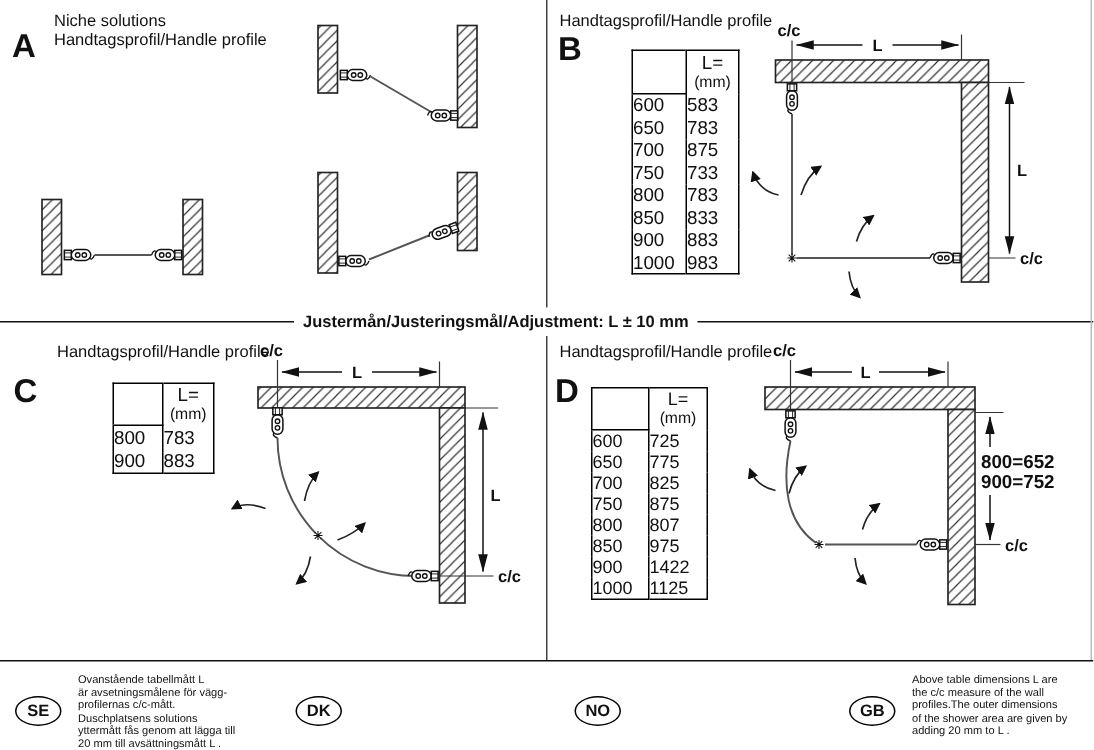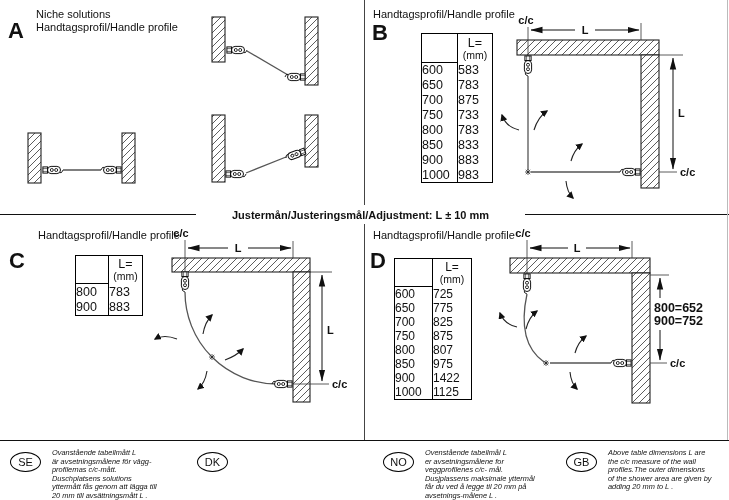--- a/index.html
+++ b/index.html
@@ -20,32 +20,32 @@
   .dimtable td.c1 { border-right:1px solid #000; padding-right:3px; }
   .dimtable td.c2 { padding-right:5px; }
   .dimtable td.hdr1 { border-bottom:1px solid #000; }
   .dimtable td.hdr2 { text-align:center; padding-right:0; vertical-align:bottom; line-height:12px; padding-bottom:2px; }
   .dimtable .mm { font-size:10.5px; }
   .tbB td { height:15px; } .tbB .hdr1,.tbB .hdr2{ height:29px; } .tbB .c1{width:36px;} .tbB .c2{width:35px;}
   .tbC td { height:16px; } .tbC .hdr1,.tbC .hdr2{ height:28px; } .tbC .c1{width:33px;} .tbC .c2{width:34px;}
   .tbD td { height:13.4px; font-size:12px; } .tbD .hdr1,.tbD .hdr2{ height:28px; } .tbD .c1{width:38px;} .tbD .c2{width:39px;margin-left:16px;}
 
   
-  .divider { position:absolute; top:207px; left:0; width:729px; height:15px; display:flex; align-items:center;gap:30px; }
+  .divider { position:absolute; top:207px; left:0; width:729px; height:15px; display:flex; align-items:center; }
   .divider .ln { border-top:1.2px solid #111; height:0; }
   .divider .ln.l { width:196px; }
   .divider .ln.r { flex:1; }
   .divider .txt { font-size:11px; font-weight:bold; white-space:nowrap; padding:0 6px; }
 
   
   .footer { position:absolute; top:440px; left:0; width:729px; height:60px; border-top:1.2px solid #111; background:#fff; }
   .note { position:absolute; top:6px; display:flex; gap:11px; align-items:flex-start; }
-  .badge { flex:0 0 auto; margin-top:5px; width:31px; height:20px; border:1.7px solid #000; border-radius:50%;
-           display:flex; align-items:center; justify-content:center; font-size:11px; font-weight:normal; }
-  .notetext { width:132px; font-size:7.4px; line-height:8.5px; padding-top:2px;font-style:italic; }
+  .badge { flex:0 0 auto; margin-top:17px; width:31px; height:20px; border:1.7px solid #000; border-radius:50%;
+           display:flex; align-items:center; justify-content:center; font-size:11px; font-weight:bold; }
+  .notetext { width:132px; font-size:7.4px; line-height:8.5px; padding-top:2px; }
 
   
   .w    { fill:url(#hatch); stroke:#222; stroke-width:1.1; }
   .door { stroke:#555; stroke-width:1.3; fill:none; }
   .thin { stroke:#333; stroke-width:0.8; fill:none; }
   .dimln{ stroke:#111; stroke-width:1; fill:none; }
   .swing{ stroke:#222; stroke-width:1.1; fill:none; }
   .lbl  { font-size:11px; font-weight:bold; fill:#111; font-family:"Liberation Sans",sans-serif; }
   .lblBig { font-size:12.5px; font-weight:bold; fill:#111; font-family:"Liberation Sans",sans-serif; }
 </style>
@@ -324,28 +324,20 @@
       <div>Duschplatsens solutions</div>
       <div>yttermått fås genom att lägga till</div>
       <div>20 mm till avsättningsmått L .</div>
     </div>
   </div>
   <div class="note" style="left:197px">
     <div class="badge">DK</div>
   </div>
   <div class="note" style="left:383px">
     <div class="badge">NO</div>
-    <div class="notetext">
-      <div>Ovenstående tabellmål L</div>
-      <div>er avsetningsmålene for</div>
-      <div>veggprofilenes c/c- mål.</div>
-      <div>Dusjplassens maksimale yttermål</div>
-      <div>får du ved å legge til 20 mm på</div>
-      <div>avsetnings-målene L .</div>
-    </div>
   </div>
   <div class="note" style="left:566px">
     <div class="badge">GB</div>
     <div class="notetext">
       <div>Above table dimensions L are</div>
       <div>the c/c measure of the wall</div>
       <div>profiles.The outer dimensions</div>
       <div>of the shower area are given by</div>
       <div>adding 20 mm to L .</div>
     </div>

